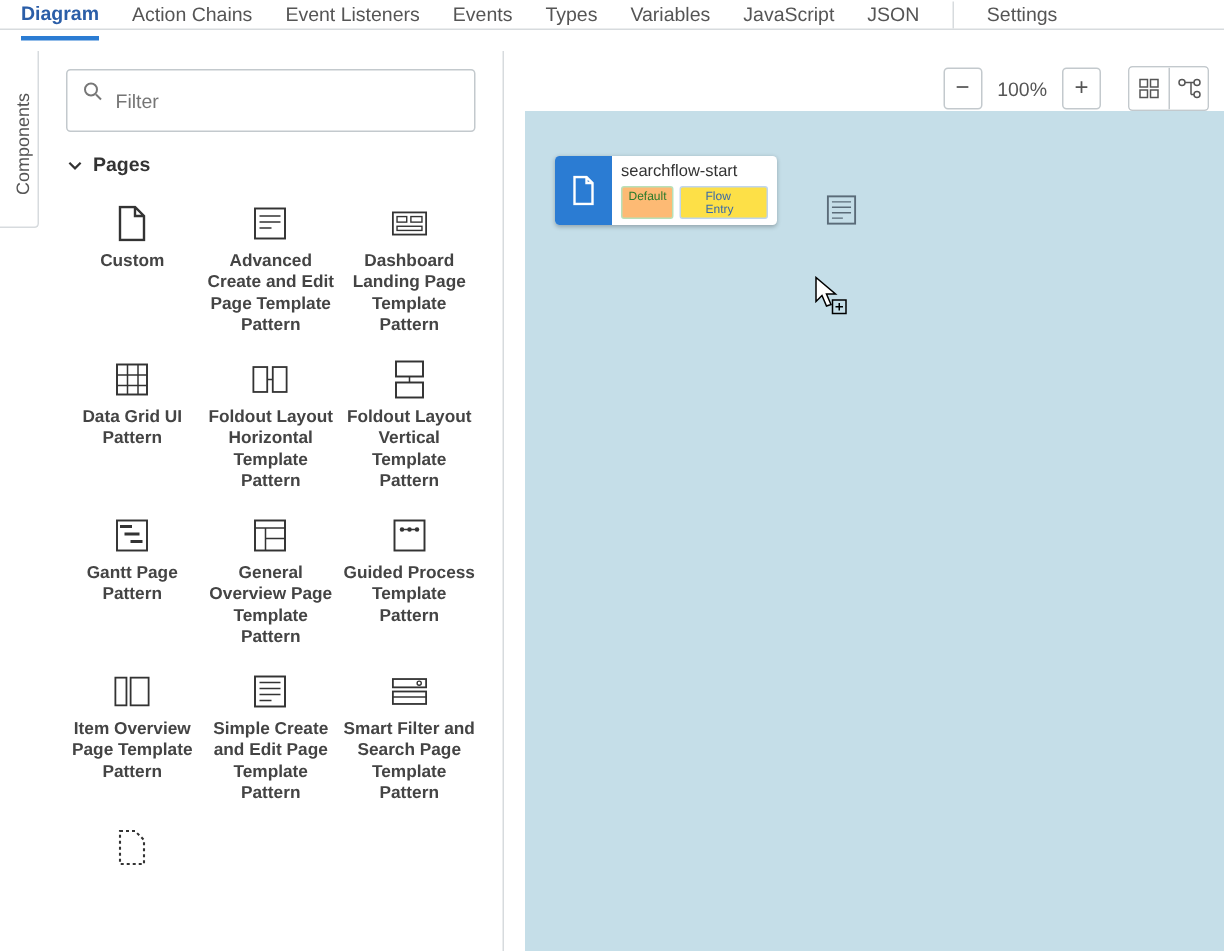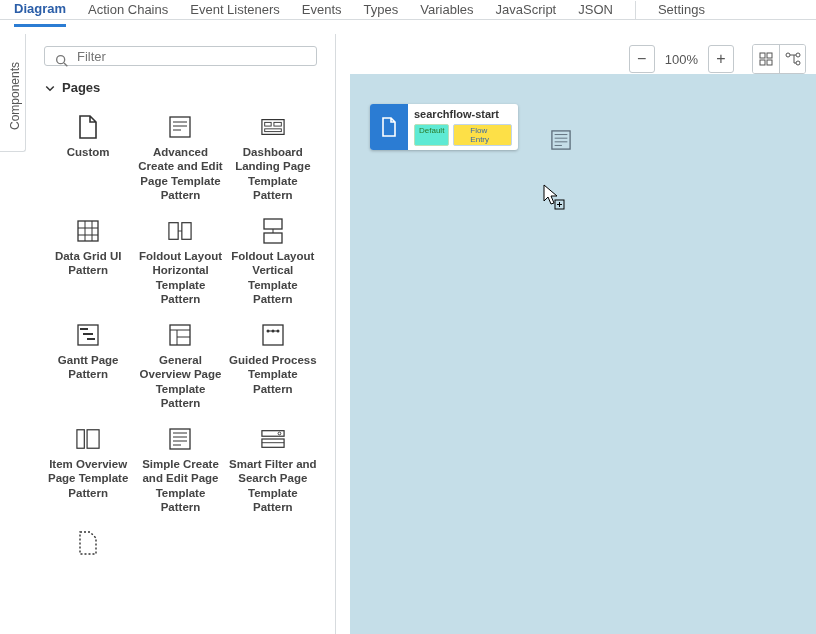--- a/index.html
+++ b/index.html
@@ -95,21 +95,21 @@
       position: absolute;
       left: 10px;
       top: 7px;
       width: 16px;
       height: 16px;
       stroke: #777;
       fill: none;
     }
     .search-input {
       width: 100%;
-      height: 20px;
+      height: 42px;
       border: 1px solid #c3c9cd;
       border-radius: 3px;
       padding: 0 10px 0 32px;
       font-size: 13px;
       outline: none;
     }
     .section-header {
       display: flex;
       align-items: center;
       gap: 6px;
@@ -225,34 +225,34 @@
       align-items: center;
       justify-content: center;
     }
     .node-body {
       flex: 1;
       padding: 4px 6px;
     }
     .node-title {
       font-size: 11px;
       color: #333;
-      font-weight: 700;
+      font-weight: 400;
       margin-bottom: 4px;
     }
     .node-badges {
       display: flex;
       gap: 4px;
     }
     .badge {
       font-size: 8px;
       padding: 1px 4px;
       border-radius: 2px;
     }
     .badge.default {
-      background: #5eead4;
+      background: #fdba74;
       color: #2a7a2a;
       border: 1px solid #b8e0b8;
     }
     .badge.entry {
       background: #fde047;
       color: #3a6aa8;
       border: 1px solid #c0d5ec;
       padding-left: 16px;
     }
 

